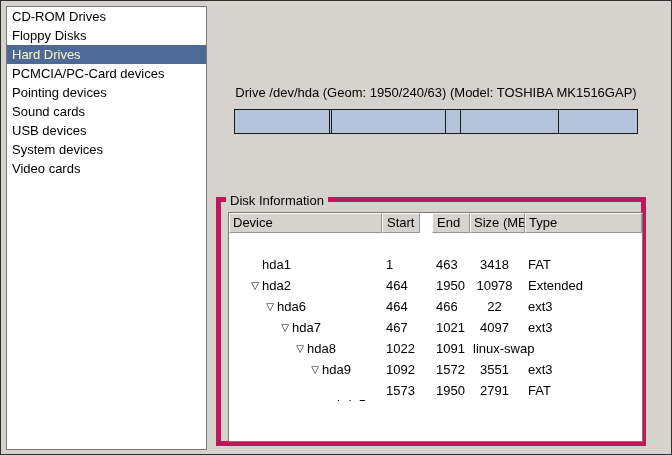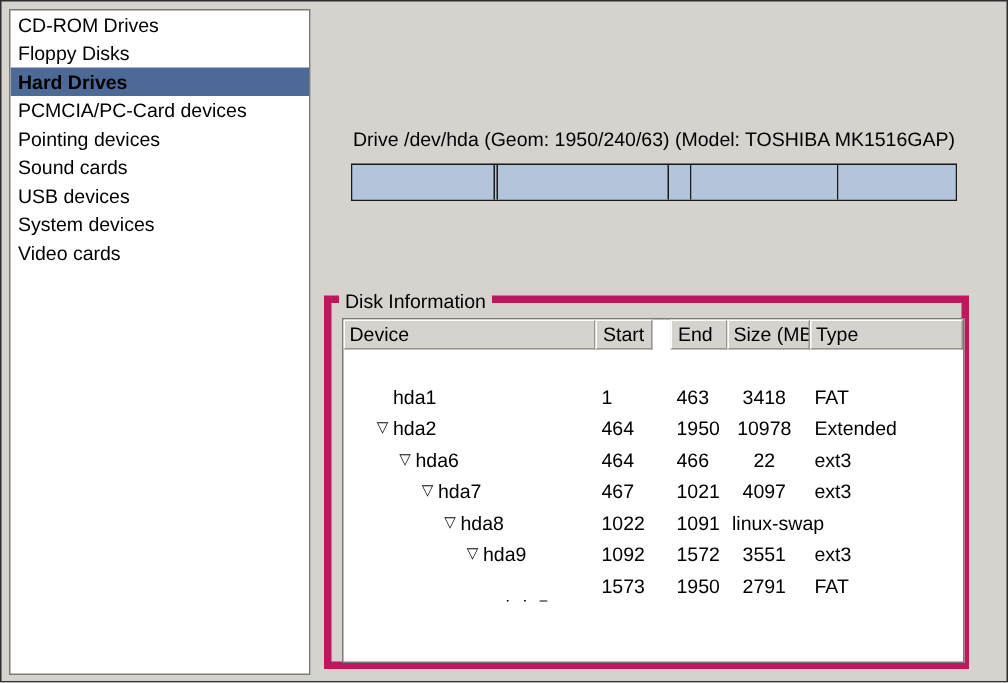--- a/index.html
+++ b/index.html
@@ -12,21 +12,21 @@
   }
   
   .sidebar {
     position:absolute; left:5px; top:5px; width:201px; height:444px;
     background:#fff; border:1px solid #7c7a75; overflow:hidden;
   }
   .sb-item {
     height:19px; line-height:19px; padding-left:5px;
     white-space:nowrap; cursor:default;
   }
-  .sb-item.selected { background:var(--selection_bg,#4d6a96); color:#000000;font-weight:bold; }
+  .sb-item.selected { background:var(--selection_bg,#4d6a96); color:#fef9c3; }
   
   .drive-title {
     position:absolute; left:215px; top:84px; width:440px;
     text-align:center; white-space:nowrap;
   }
   .drive-bar {
     position:absolute; left:233px; top:108px; width:404px; height:25px;
     border:1px solid #1a1a1a; background:var(--partition_fill,#b4c5db);
     display:flex;
   }
@@ -51,21 +51,21 @@
   }
   .thead { display:flex; height:20px; }
   .hcell {
     background:#d6d3ce; border:1px solid;
     border-color:#ffffff #97948d #97948d #ffffff;
     padding:1px 0 0 3px; white-space:nowrap; overflow:hidden;
     cursor:default;
   }
   .trow { display:flex; height:21px; line-height:21px; }
   .cell { white-space:nowrap; overflow:hidden; }
-  .c0 { width:168px; }
+  .c0 { width:153px; }
   .c1 { width:38px; padding-left:4px; }
   .c2 { width:38px; padding-left:4px;margin-left:12px; }
   .c3 { width:55px; text-align:center; padding-right:6px; }
   .c4 { flex:1; padding-left:3px; }
   .expander {
     display:inline-block; width:14px; text-align:center;
     font-size:10px; color:#000; vertical-align:top;
   }
 </style>
 </head>

